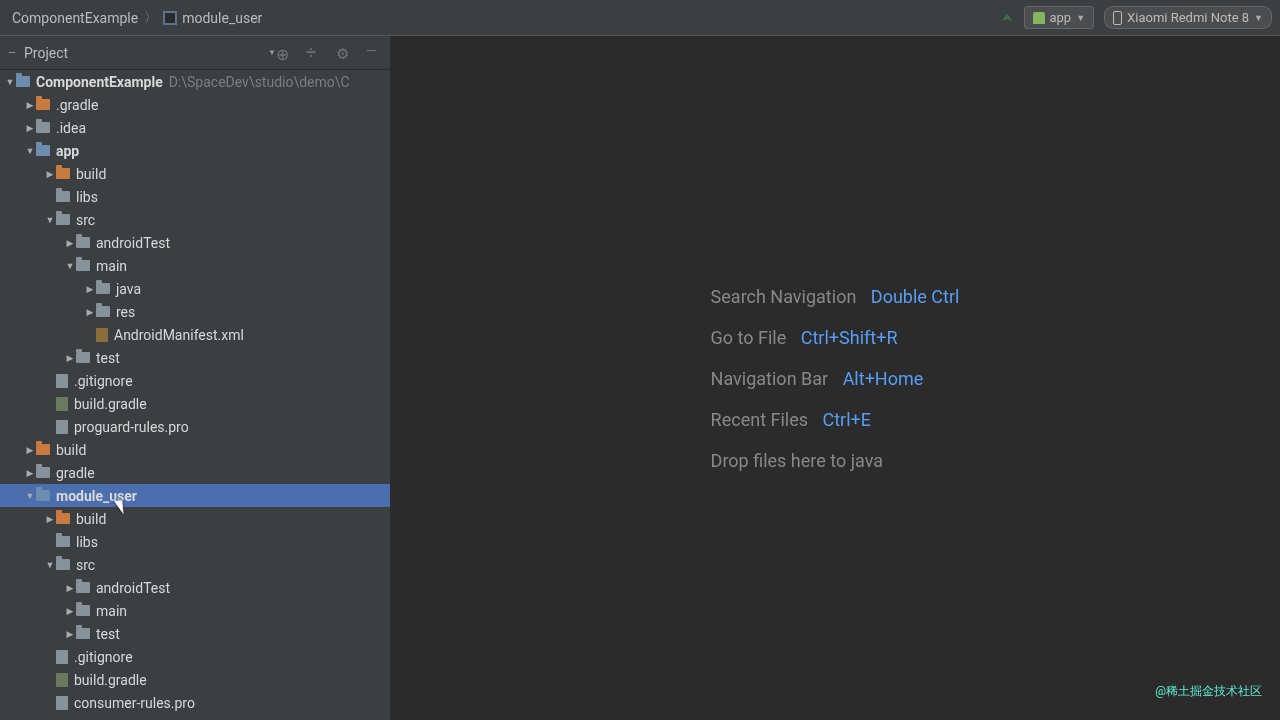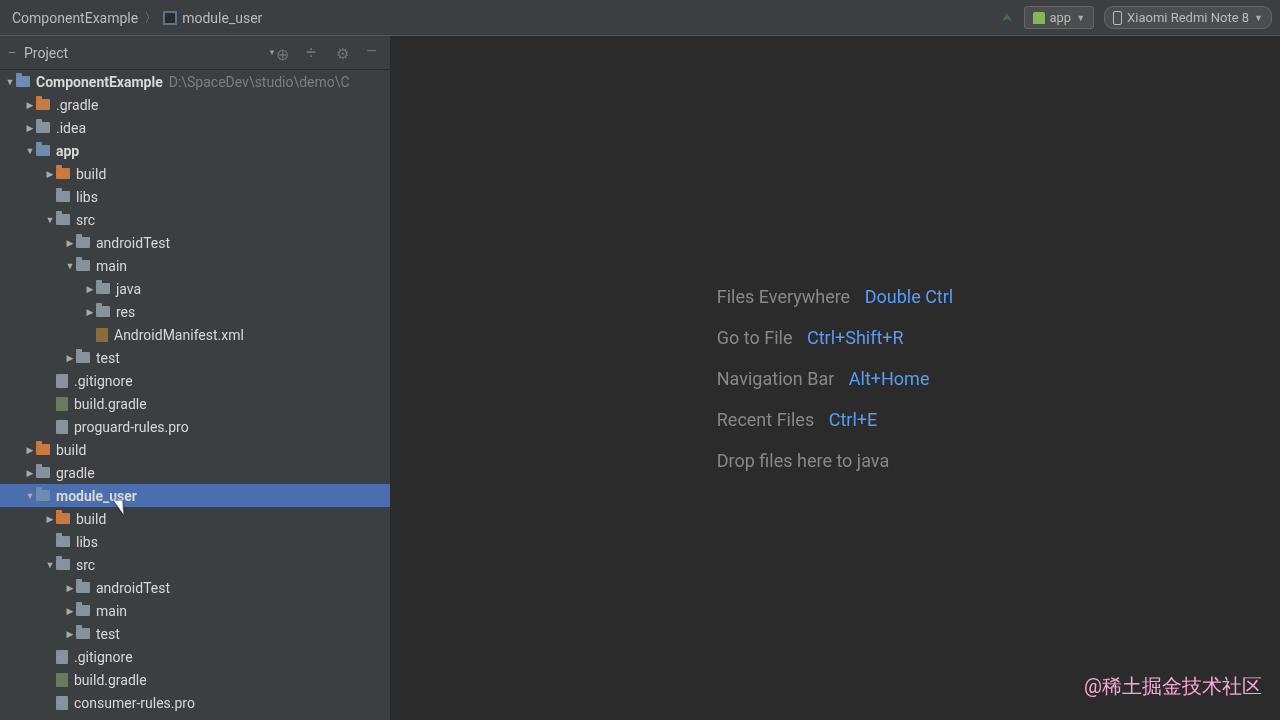--- a/index.html
+++ b/index.html
@@ -92,21 +92,21 @@
 
 .editor {
   flex: 1; background: #2b2b2b; display: flex; align-items: center; justify-content: center;
   position: relative;
 }
 .hints { text-align: left; }
 .hint-row { margin: 20px 0; font-size: 18px; color: #888; }
 .hint-label { color: #888; }
 .hint-key { color: #cc7832; margin-left: 10px; }
 .hint-key.blue { color: #589df6; }
-.watermark { position: absolute; bottom: 20px; right: 18px; color: #f9a8d4; font-size: 20px; }
+.watermark { position: absolute; bottom: 20px; right: 18px; color: #5eead4; font-size: 12px; }
 
 ::-webkit-scrollbar { width: 10px; }
 ::-webkit-scrollbar-thumb { background: #555; border-radius: 4px; }
 ::-webkit-scrollbar-track { background: transparent; }
 </style>
 </head>
 <body>
 
 <div class="breadcrumb-bar">
   <div class="breadcrumb-item">
@@ -300,21 +300,21 @@
           <span class="node-label">consumer-rules.pro</span>
         </div>
     </div>
 
     <div class="cursor-arrow"></div>
   </div>
 
   <div class="editor">
     <div class="hints">
       <div class="hint-row">
-        <span class="hint-label">Files Everywhere</span>
+        <span class="hint-label">Search Navigation</span>
         <span class="hint-key blue">Double Ctrl</span>
       </div>
       <div class="hint-row">
         <span class="hint-label">Go to File</span>
         <span class="hint-key blue">Ctrl+Shift+R</span>
       </div>
       <div class="hint-row">
         <span class="hint-label">Navigation Bar</span>
         <span class="hint-key blue">Alt+Home</span>
       </div>

